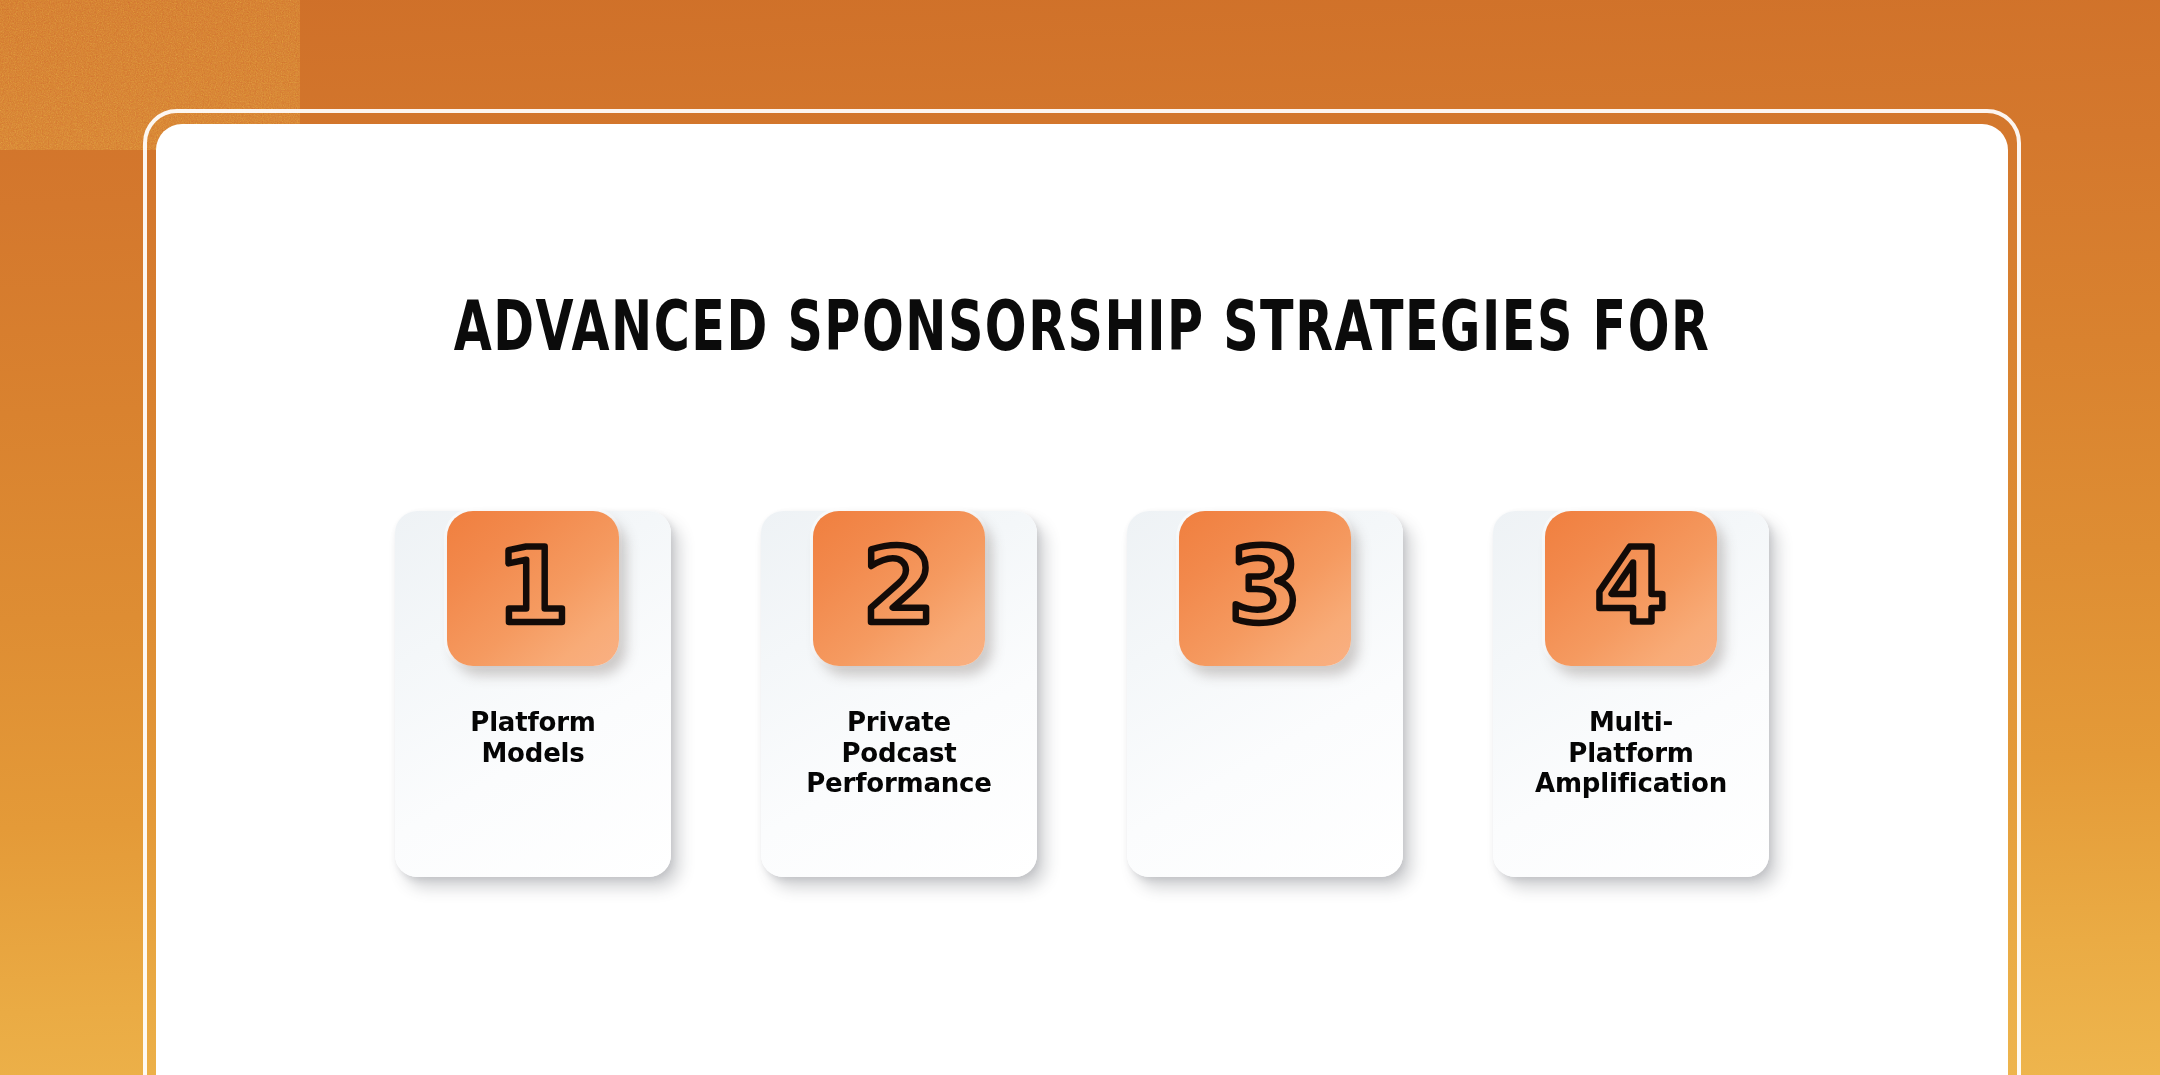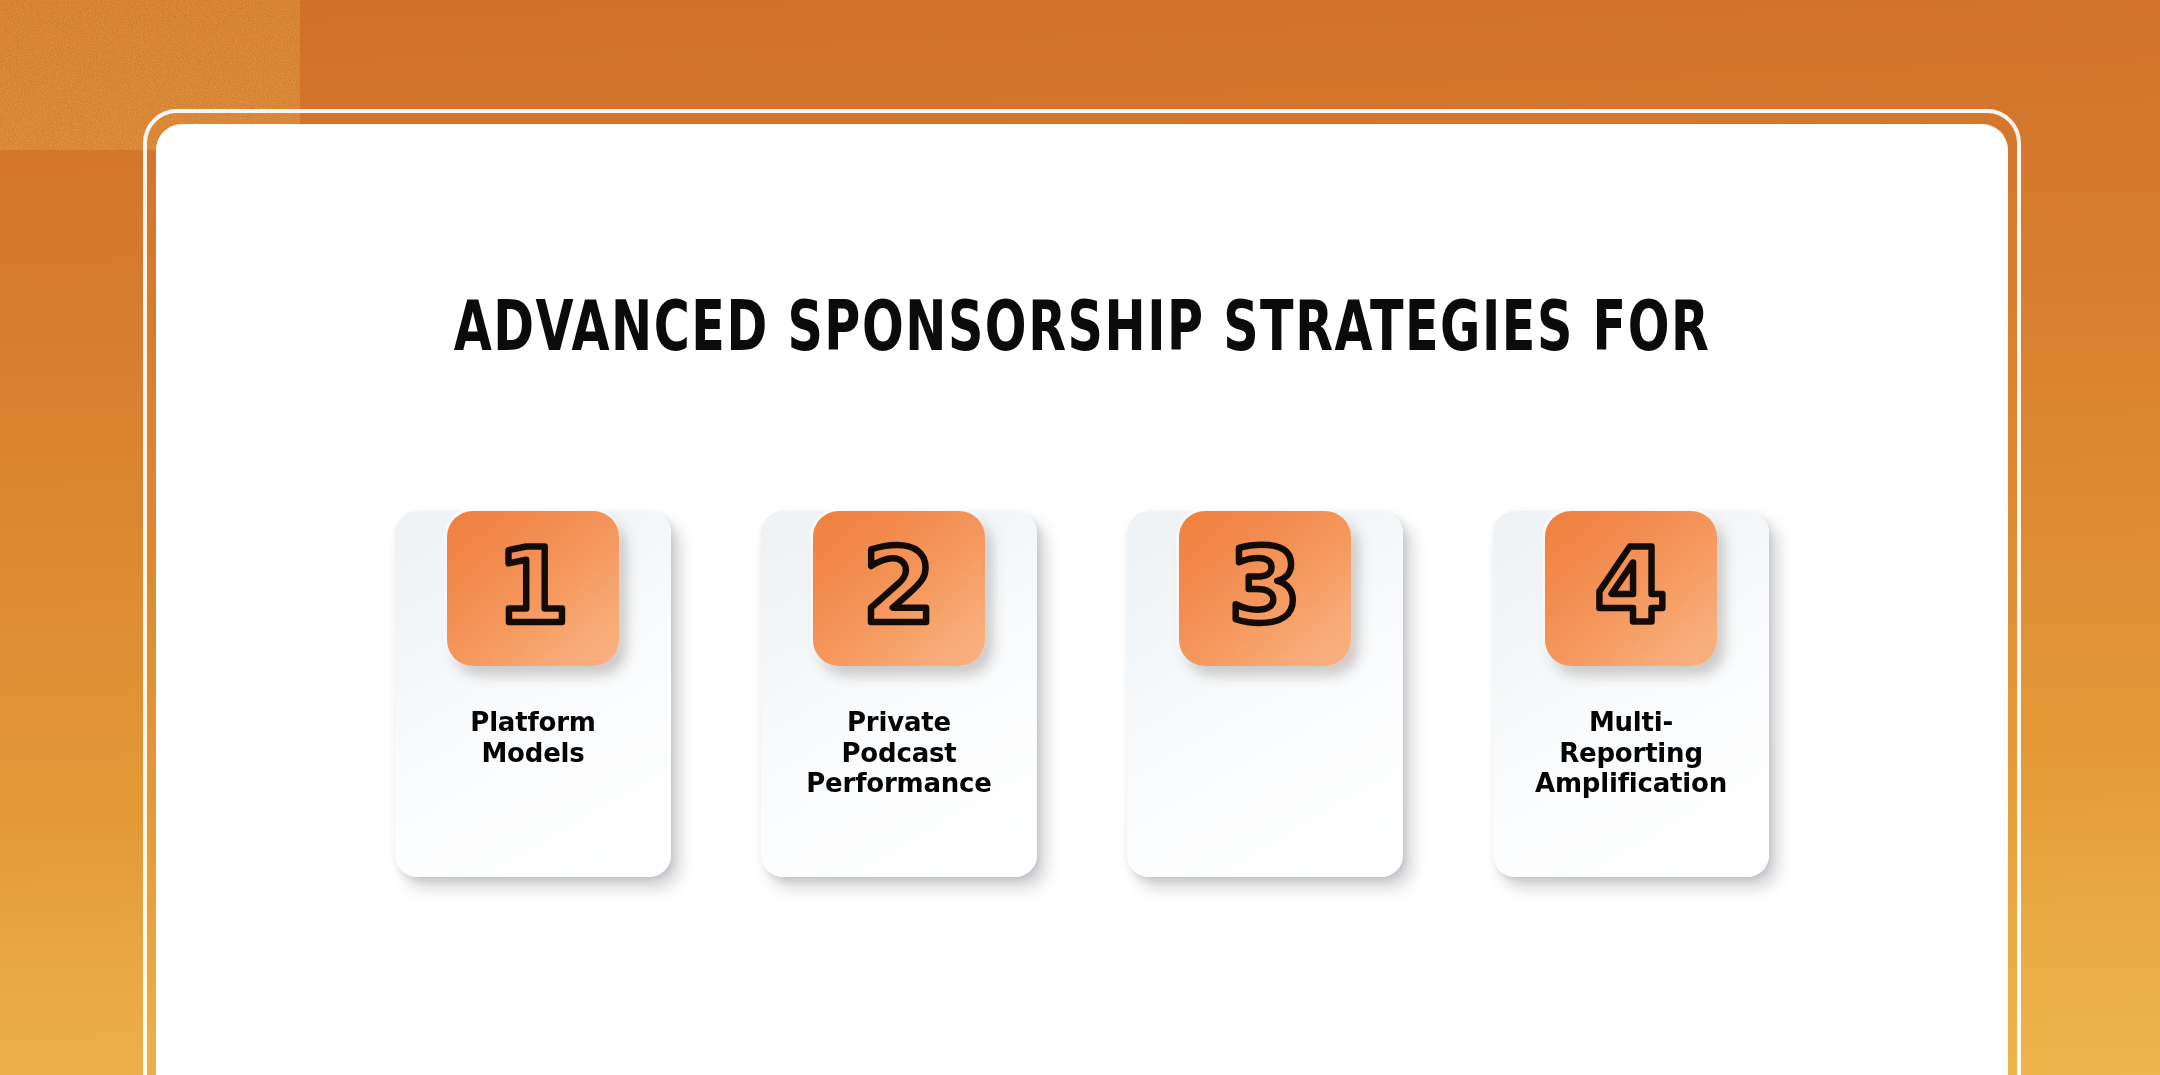--- a/index.html
+++ b/index.html
@@ -213,19 +213,19 @@
     </div>
 
     <div class="card-wrap">
       <div class="card-body">
         <div class="badge">
           <svg width="120" height="130" viewBox="0 0 120 130">
             <text x="60" y="98" text-anchor="middle">4</text>
           </svg>
         </div>
         <div class="card-label">Multi-
-Reporting
+Platform
 Amplification</div>
       </div>
     </div>
 
   </div>
 </div>
 
 </body></html>

